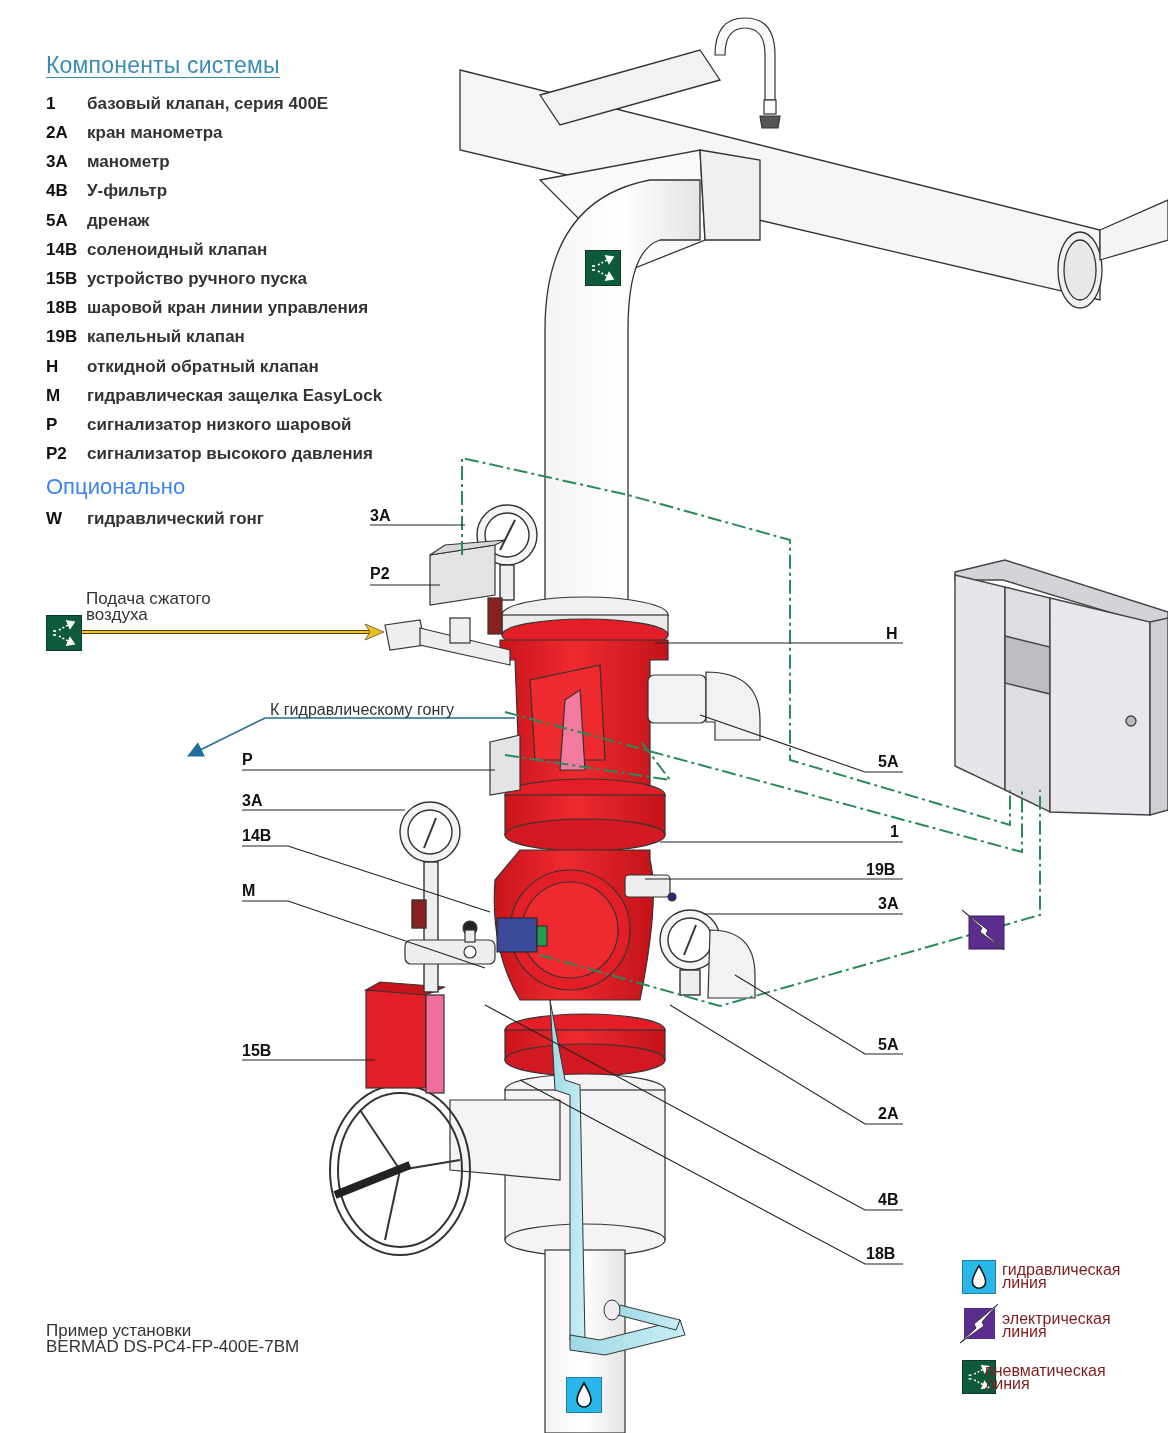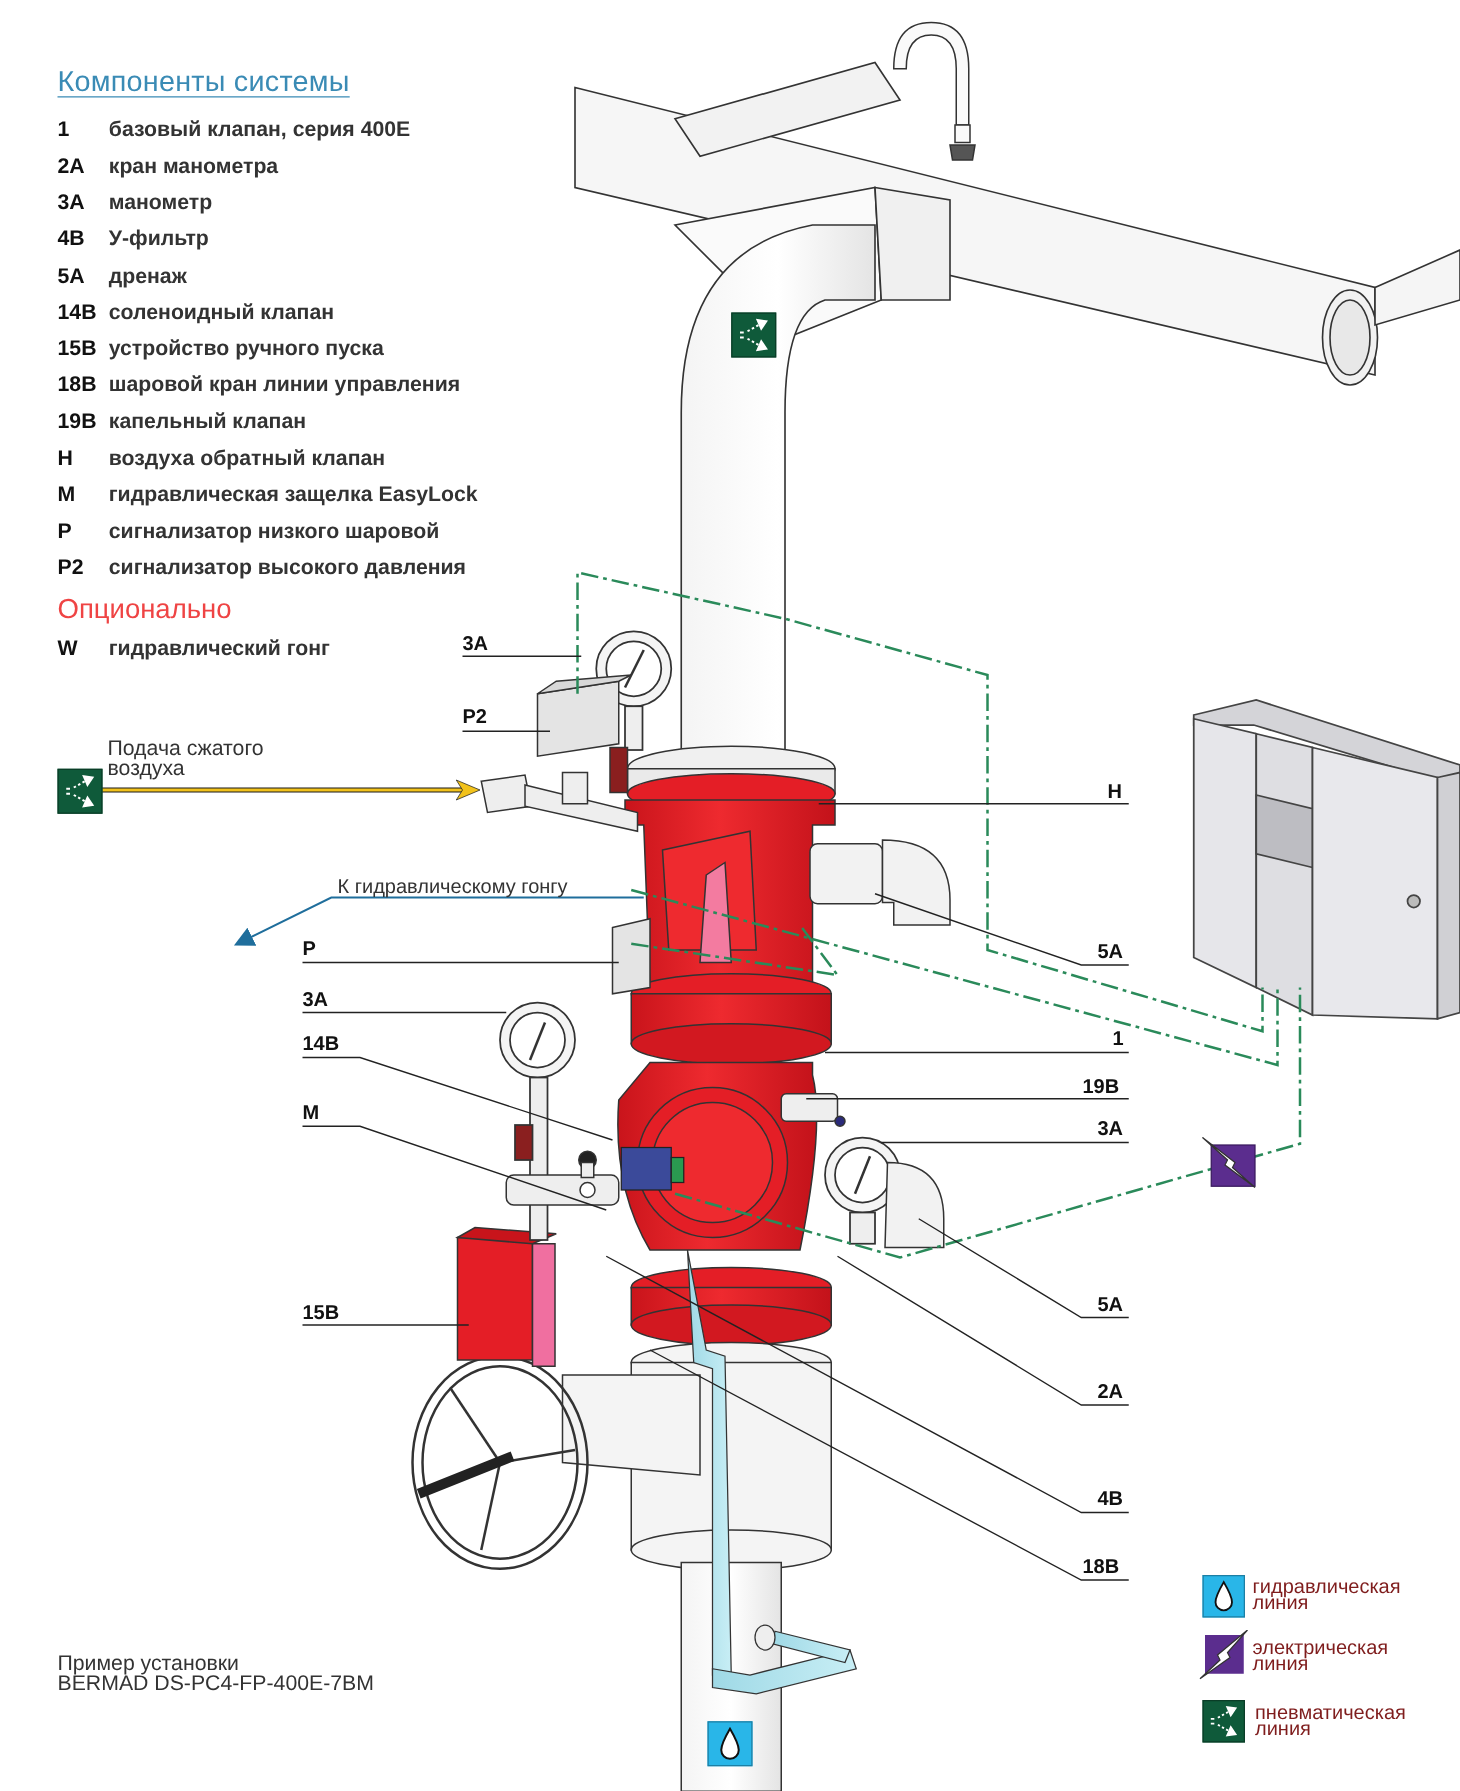--- a/index.html
+++ b/index.html
@@ -3,21 +3,21 @@
 <meta charset="utf-8">
 <style>
   html,body{margin:0;padding:0;background:#ffffff;}
   body{width:1168px;height:1433px;position:relative;overflow:hidden;font-family:"Liberation Sans",sans-serif;color:#222;}
   .abs{position:absolute;}
   .title{left:46px;top:52px;font-size:23px;color:#3a8bb5;text-decoration:underline;text-decoration-thickness:1px;text-underline-offset:4px;letter-spacing:0.2px;}
   .legend-list{left:46px;top:94px;}
   .legend-item{position:absolute;left:0;height:29px;white-space:nowrap;font-size:17px;color:#333;}
   .legend-item .code{position:absolute;left:0;font-weight:bold;color:#111;}
   .legend-item .desc{position:absolute;left:41px;font-weight:bold;}
-  .optional{left:46px;top:474px;font-size:22px;color:#ef4444;}
+  .optional{left:46px;top:474px;font-size:22px;color:#3b82f6;}
   .callout{position:absolute;font-size:16px;font-weight:bold;color:#111;}
   .note{font-size:17px;color:#333;line-height:16px;}
   .key-label{position:absolute;font-size:16px;color:#7f1d1d;line-height:13px;}
 </style>
 </head>
 <body>
 
 <svg class="abs" style="left:0;top:0" width="1168" height="1433" viewBox="0 0 1168 1433">
   <defs>
     <linearGradient id="pipeG" x1="0" x2="1" y1="0" y2="0">
@@ -254,21 +254,21 @@
   <div class="legend-item" style="top:204px">
       <span class="code">18B</span>
       <span class="desc">шаровой кран линии управления</span>
     </div>
   <div class="legend-item" style="top:233px">
       <span class="code">19B</span>
       <span class="desc">капельный клапан</span>
     </div>
   <div class="legend-item" style="top:263px">
       <span class="code">H</span>
-      <span class="desc">воздуха обратный клапан</span>
+      <span class="desc">откидной обратный клапан</span>
     </div>
   <div class="legend-item" style="top:292px">
       <span class="code">M</span>
       <span class="desc">гидравлическая защелка EasyLock</span>
     </div>
   <div class="legend-item" style="top:321px">
       <span class="code">P</span>
       <span class="desc">сигнализатор низкого шаровой</span>
     </div>
   <div class="legend-item" style="top:350px">
@@ -380,17 +380,17 @@
         <g stroke="#fff" stroke-width="1.6" fill="#fff">
           <line x1="6" y1="15" x2="9" y2="15"></line>
           <line x1="6" y1="19" x2="9" y2="19"></line>
           <line x1="12" y1="14" x2="21" y2="9" stroke-dasharray="2,2"></line>
           <line x1="12" y1="20" x2="21" y2="25" stroke-dasharray="2,2"></line>
           <path d="M20,5 L27,6 L23,12 Z"></path>
           <path d="M20,29 L27,28 L23,22 Z"></path>
         </g>
       </svg>
   </div>
-  <div class="key-label" style="left:42px;top:104px">
+  <div class="key-label" style="left:23px;top:104px">
     <div>пневматическая</div>
     <div>линия</div>
   </div>
 </div>
 
 </body></html>

